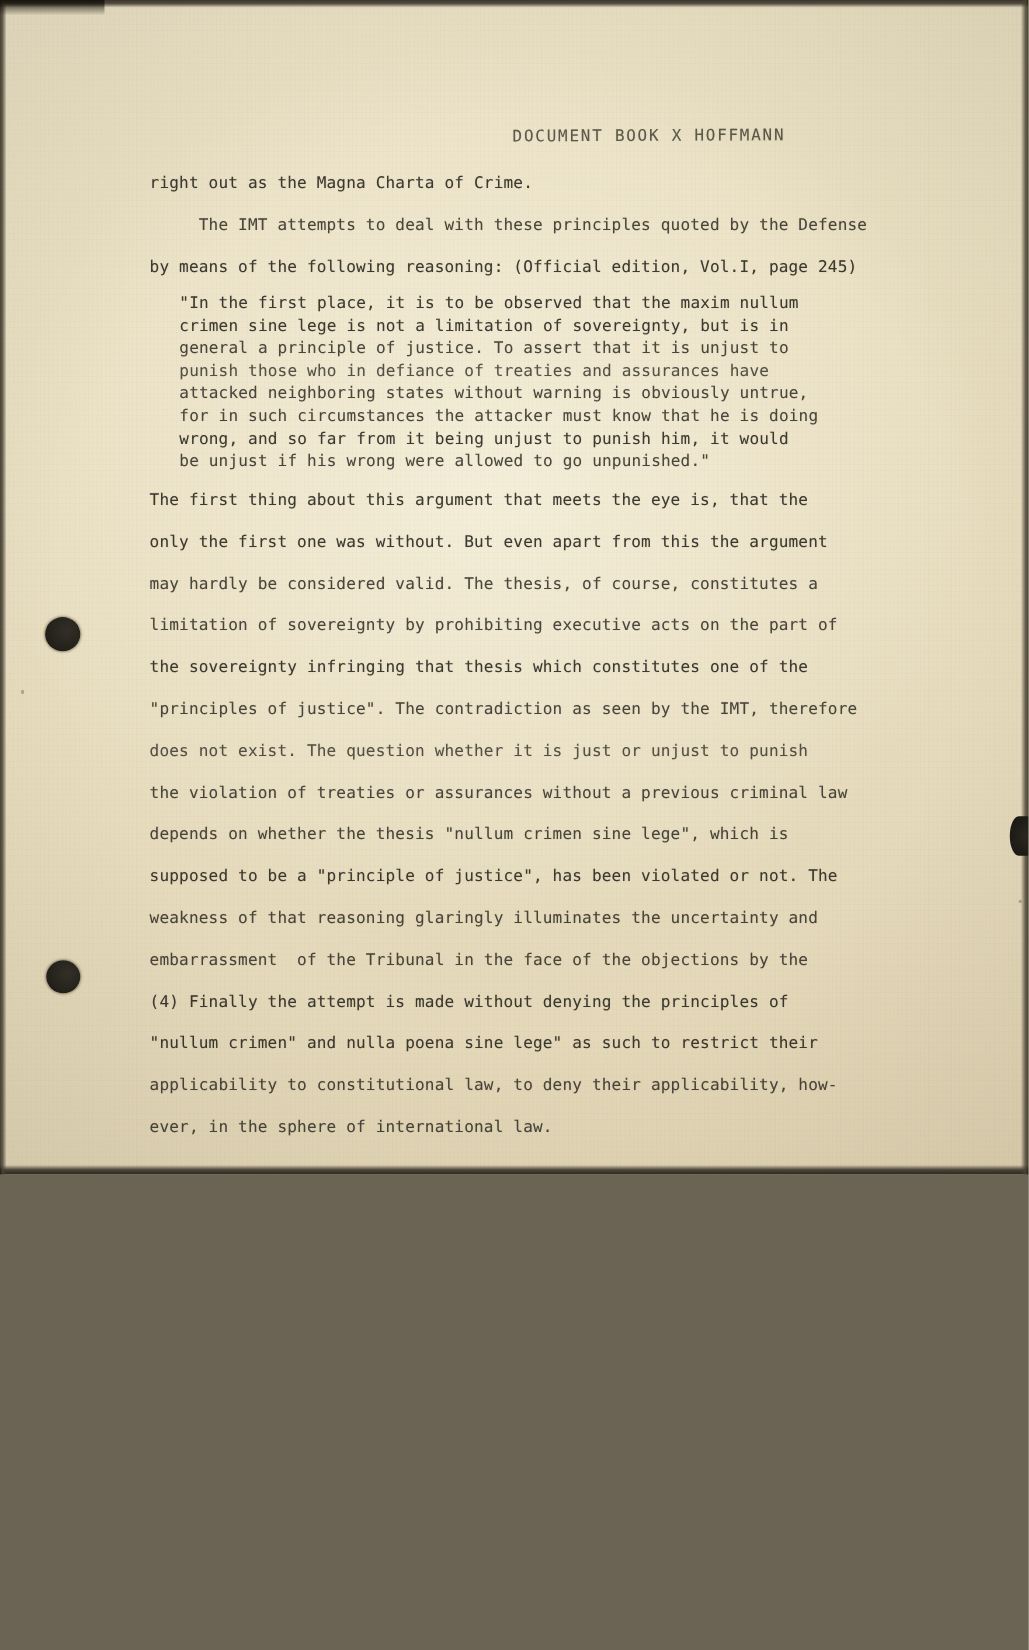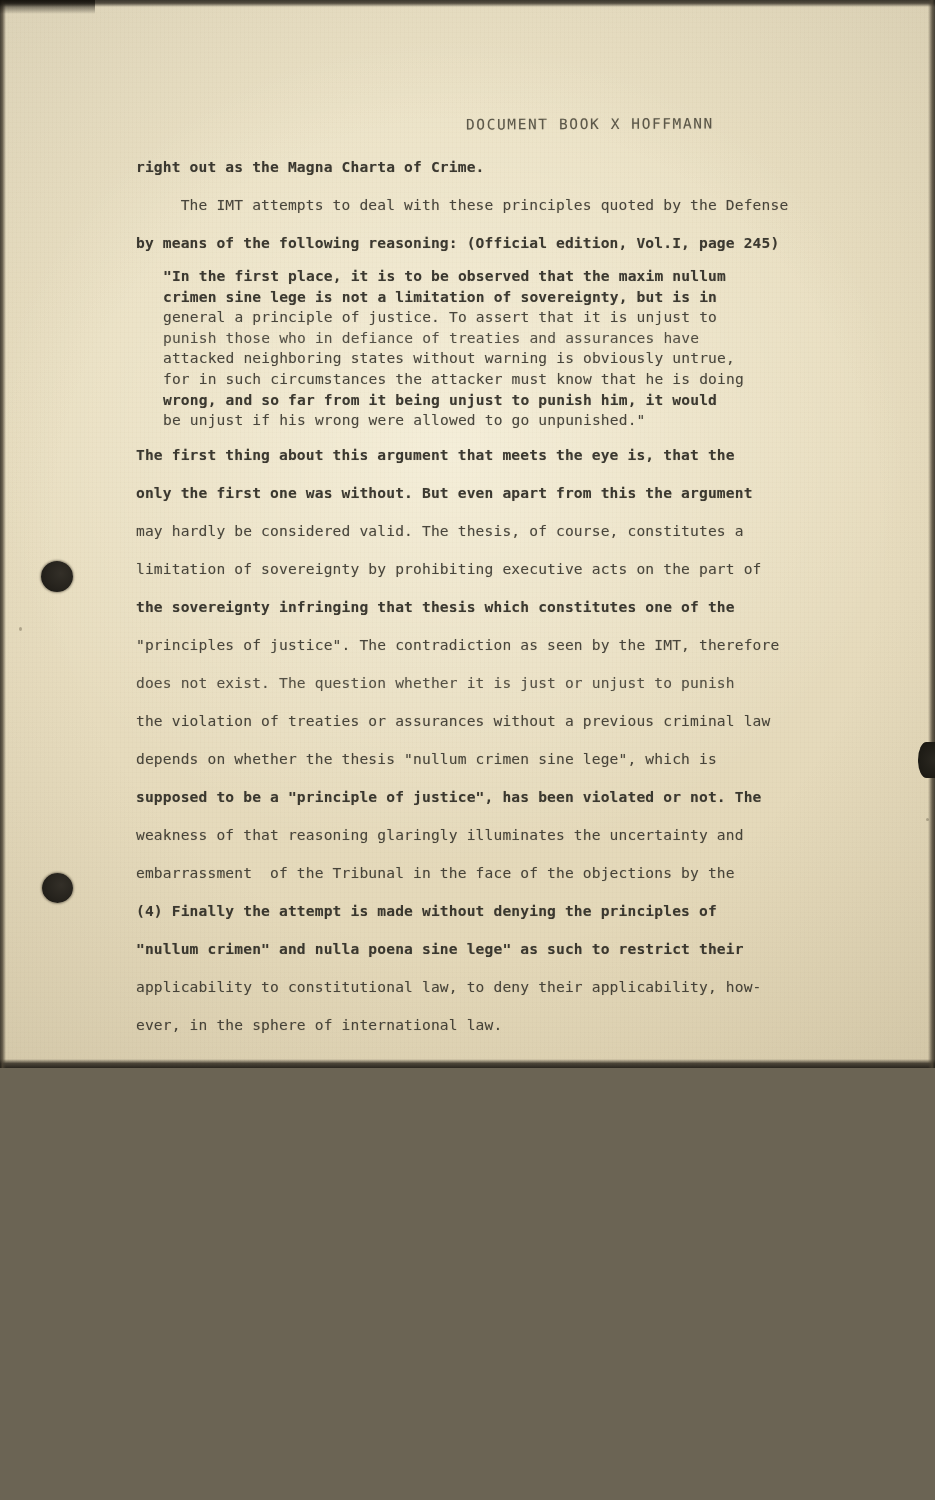--- a/index.html
+++ b/index.html
@@ -103,21 +103,21 @@
   .ln {
     font-size: 14.6px;
     line-height: 38px;
     white-space: pre;
     color: #2e2c25;
     letter-spacing: .15px;
     text-shadow: 0 0 1px rgba(55,50,38,0.30);
   }
 
   
-  .f1 { opacity: .93; font-weight: bold; }
+  .f1 { opacity: .93; }
   .f2 { opacity: .86; }
   .f3 { opacity: .80; }
 
   .quote-block {
     position: absolute;
     left: 163px;
     top: 266px;
     width: 690px;
   }
   .qln {

